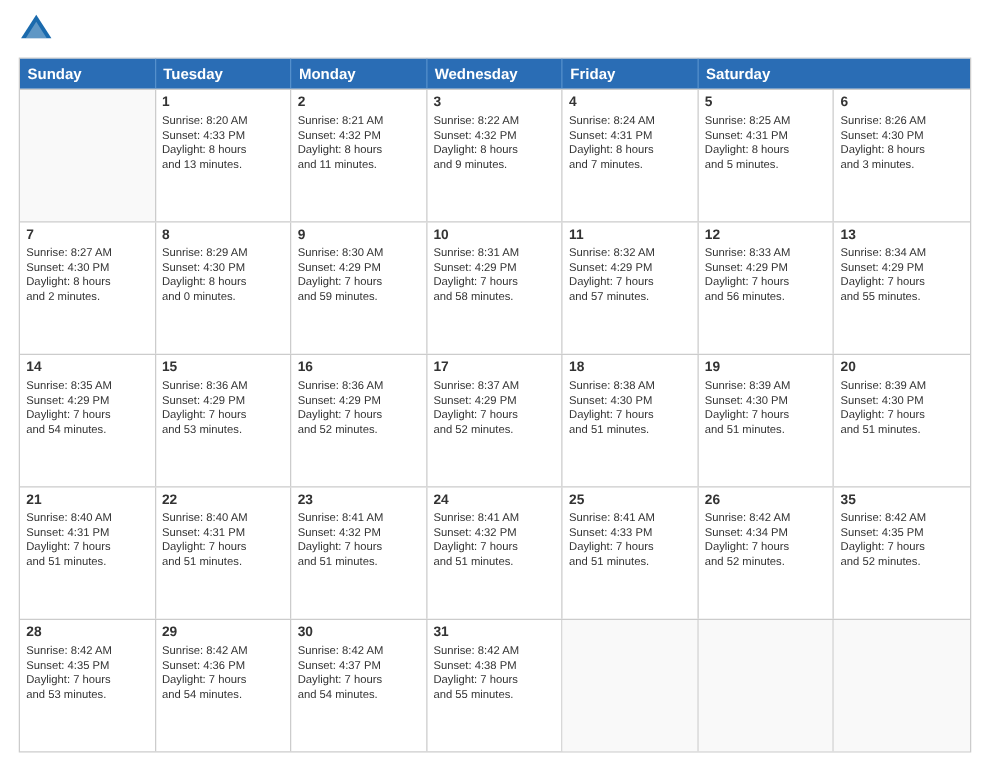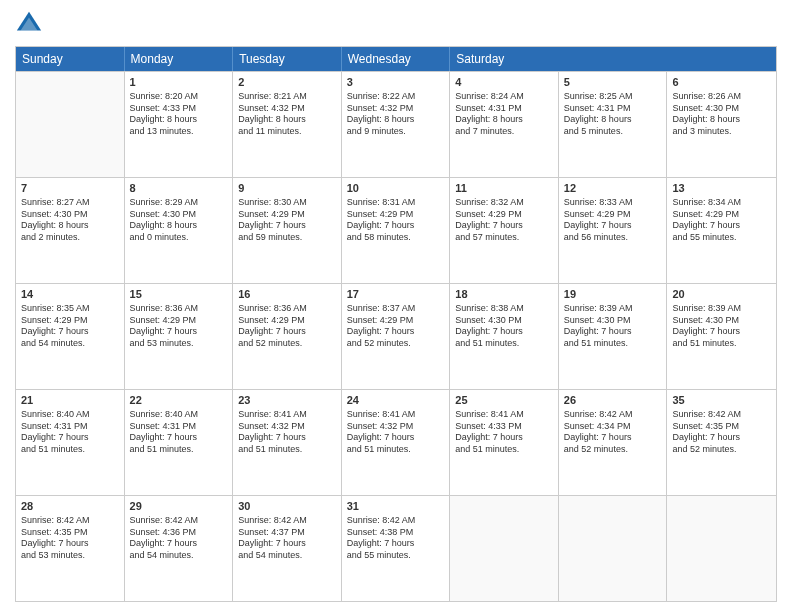--- a/index.html
+++ b/index.html
@@ -67,21 +67,21 @@
       border: 1px solid #ccc;
     }
     .cal-header-row {
       display: grid;
       grid-template-columns: repeat(7, 1fr);
       background: #2a6db5;
     }
     .cal-header-cell {
       color: #fff;
       font-size: 12px;
-      font-weight: normal;
+      font-weight: bold;
       padding: 5px 6px;
       text-align: left;
       border-right: 1px solid #5590cc;
     }
     .cal-header-cell:last-child { border-right: none; }
     .cal-body {
       flex: 1;
       display: flex;
       flex-direction: column;
     }
@@ -133,23 +133,24 @@
     </div>
     <div class="title-block">
       <div class="month-title"></div>
       <div class="subtitle"></div>
     </div>
   </div>
 
   <div class="calendar">
     <div class="cal-header-row">
     <div class="cal-header-cell">Sunday</div>
+        <div class="cal-header-cell">Tuesday</div>
         <div class="cal-header-cell">Monday</div>
-        <div class="cal-header-cell">Tuesday</div>
         <div class="cal-header-cell">Wednesday</div>
+        <div class="cal-header-cell">Friday</div>
         <div class="cal-header-cell">Saturday</div>
       </div>
     <div class="cal-body">
     <div class="cal-row">
           <div class="cal-cell empty"></div>
           <div class="cal-cell">
             <span class="day-number">1</span>
             <span class="cell-line">Sunrise: 8:20 AM</span>
             <span class="cell-line">Sunset: 4:33 PM</span>
             <span class="cell-line">Daylight: 8 hours</span>

